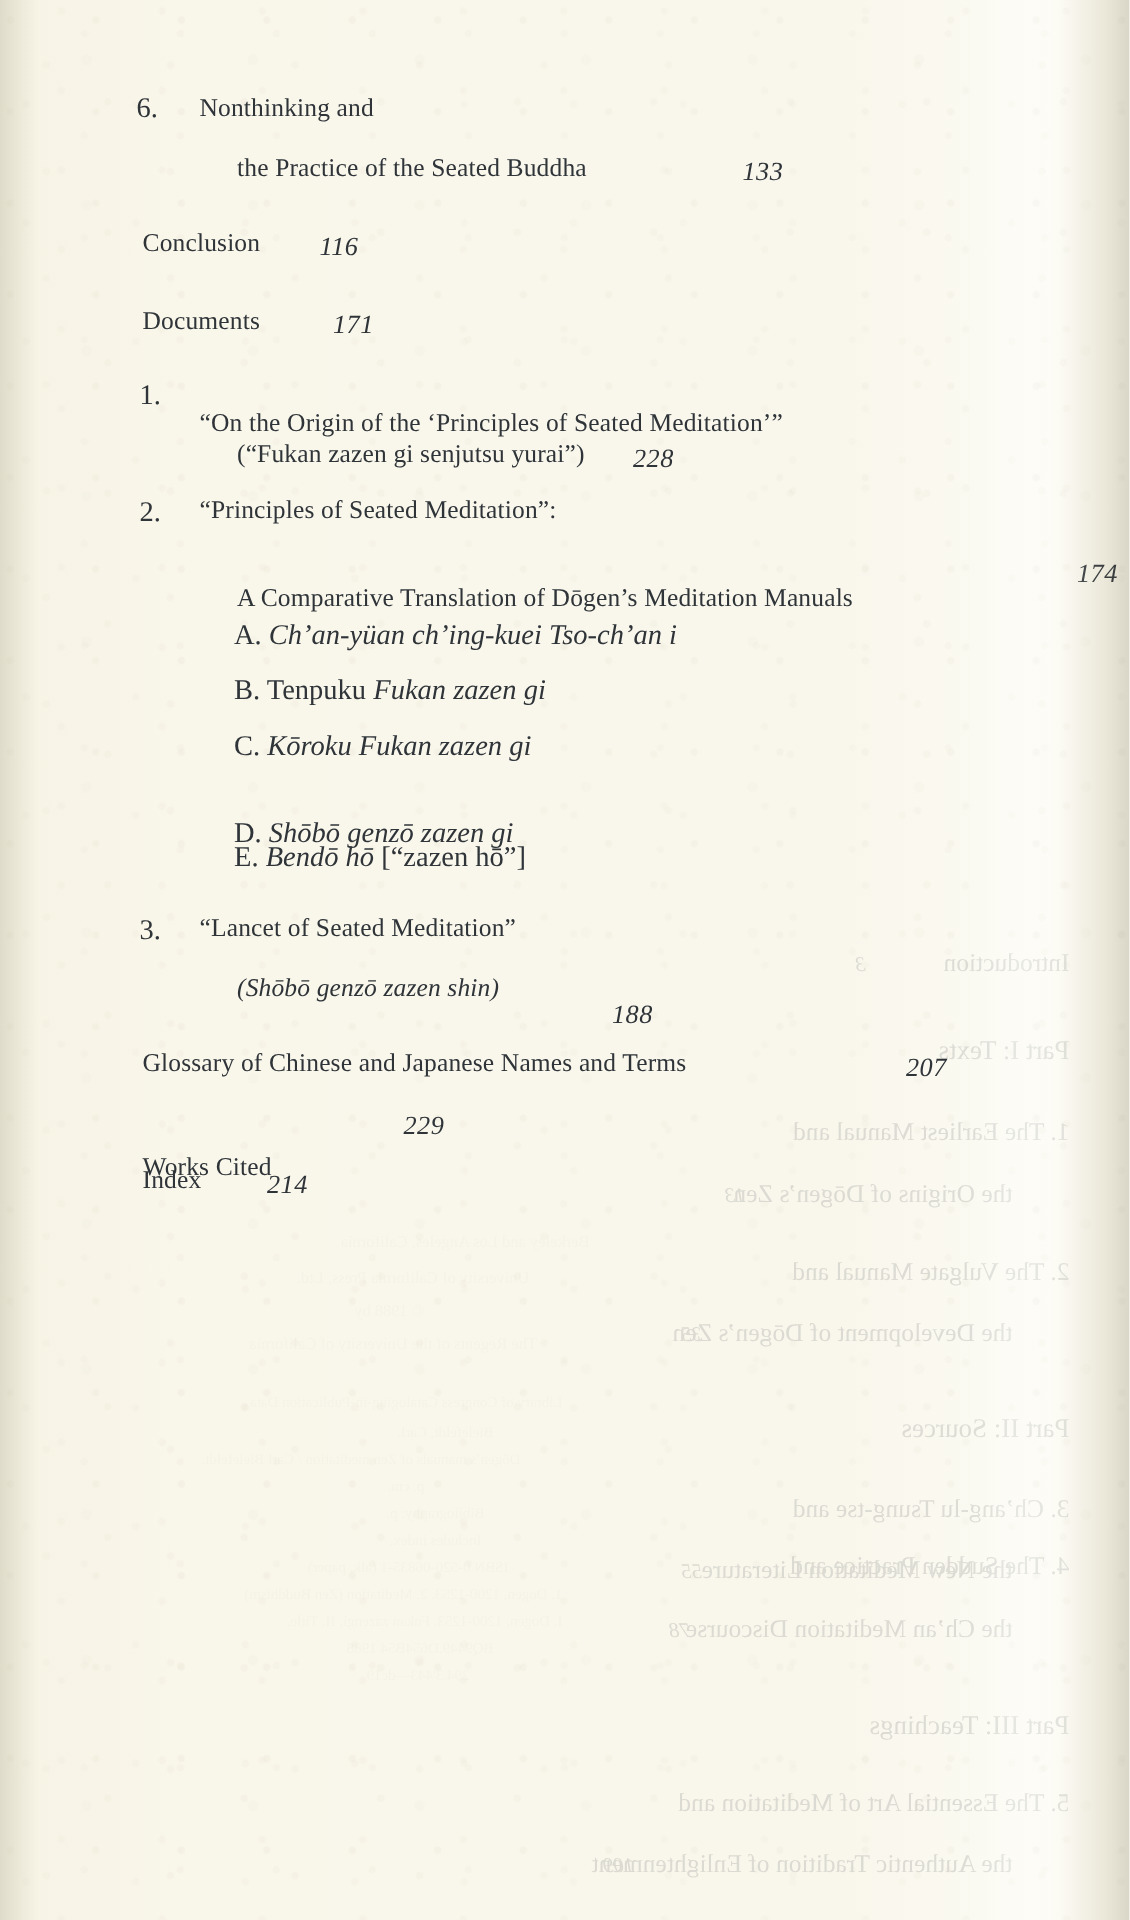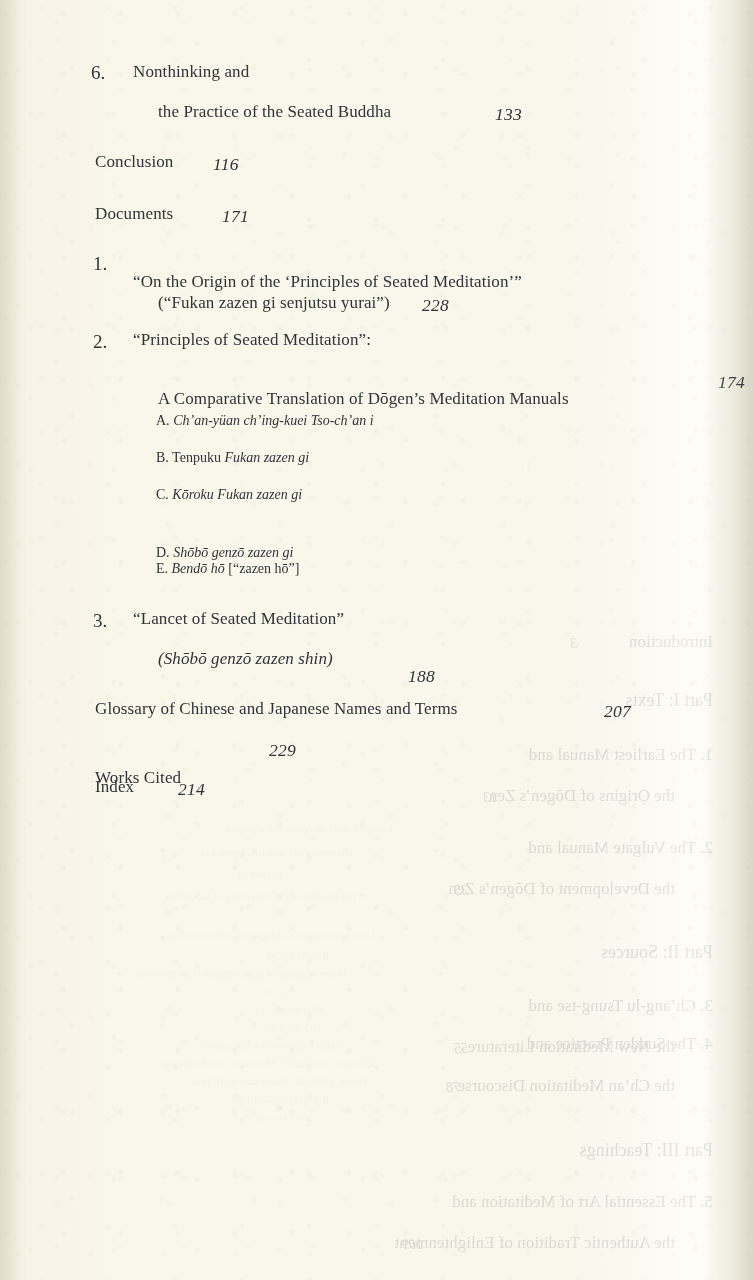--- a/index.html
+++ b/index.html
@@ -107,21 +107,21 @@
   .pg {
     font-style: italic;
     font-size: 17.5px;
     font-variant-numeric: oldstyle-nums;
     letter-spacing: .3px;
   }
   .it { font-style: italic; }
   .sub {
     position: absolute;
     white-space: nowrap;
-    font-size: 14px;
+    font-size: 19px;
   }
   .sublabel { font-style: normal; }
 </style>
 </head>
 <body>
 
 <div id="page">
 
   <div id="gutter"></div>
 

